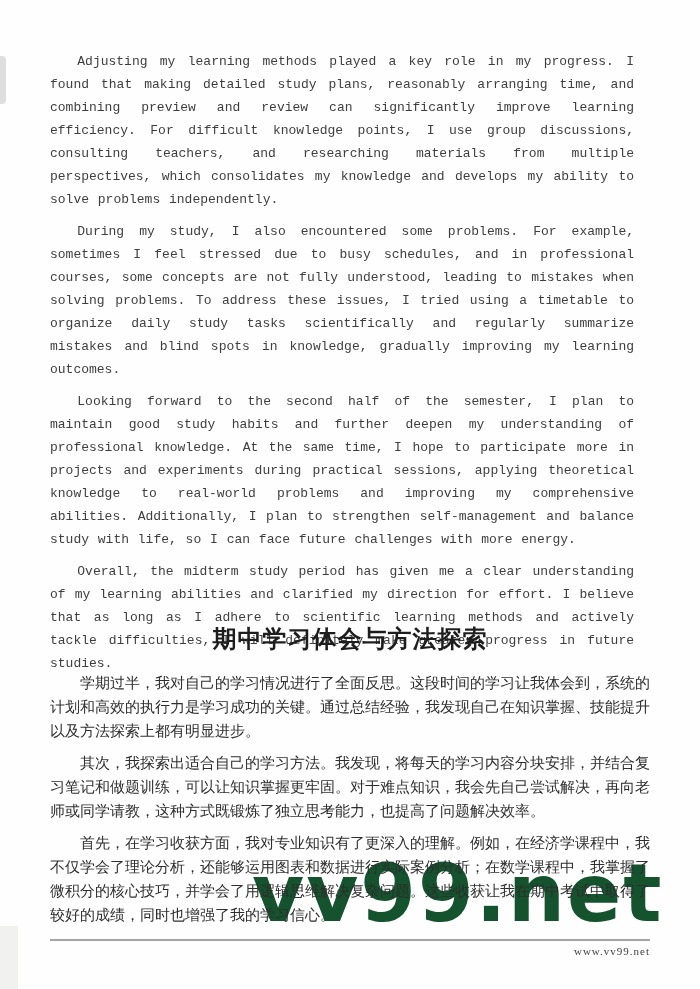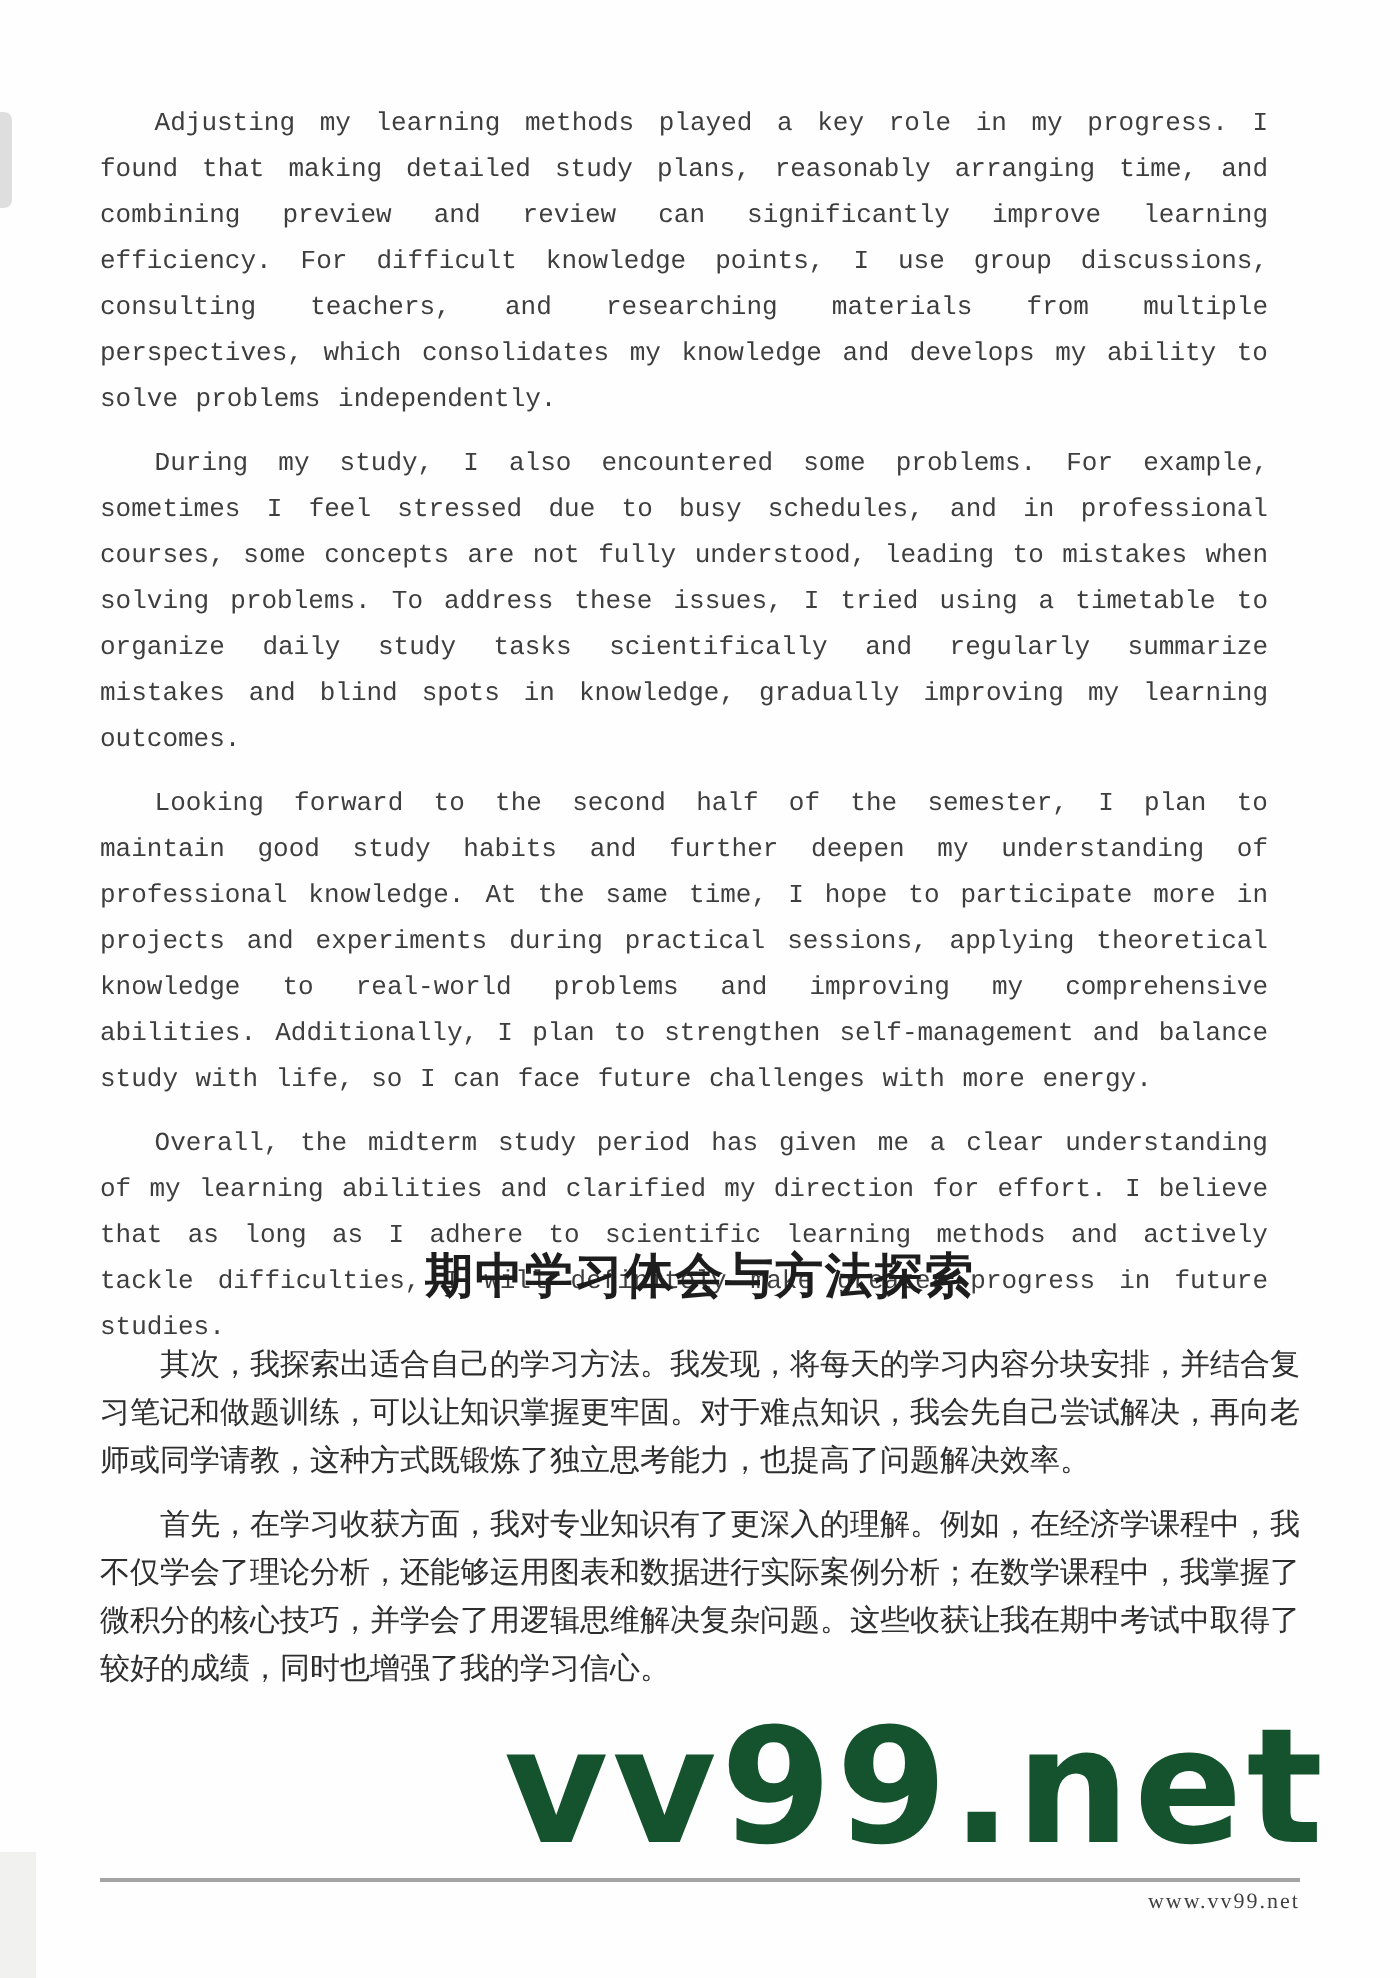--- a/index.html
+++ b/index.html
@@ -140,20 +140,21 @@
   <div class="english-block">
     <p class="en-para">Adjusting my learning methods played a key role in my progress. I found that making detailed study plans, reasonably arranging time, and combining preview and review can significantly improve learning efficiency. For difficult knowledge points, I use group discussions, consulting teachers, and researching materials from multiple perspectives, which consolidates my knowledge and develops my ability to solve problems independently.</p>
     <p class="en-para">During my study, I also encountered some problems. For example, sometimes I feel stressed due to busy schedules, and in professional courses, some concepts are not fully understood, leading to mistakes when solving problems. To address these issues, I tried using a timetable to organize daily study tasks scientifically and regularly summarize mistakes and blind spots in knowledge, gradually improving my learning outcomes.</p>
     <p class="en-para">Looking forward to the second half of the semester, I plan to maintain good study habits and further deepen my understanding of professional knowledge. At the same time, I hope to participate more in projects and experiments during practical sessions, applying theoretical knowledge to real-world problems and improving my comprehensive abilities. Additionally, I plan to strengthen self-management and balance study with life, so I can face future challenges with more energy.</p>
     <p class="en-para">Overall, the midterm study period has given me a clear understanding of my learning abilities and clarified my direction for effort. I believe that as long as I adhere to scientific learning methods and actively tackle difficulties, I will definitely make greater progress in future studies.</p>
   </div>
 
   <div class="doc-title">期中学习体会与方法探索</div>
 
   <div class="chinese-block">
+    <p class="cn-para">学期过半，我对自己的学习情况进行了全面反思。这段时间的学习让我体会到，系统的计划和高效的执行力是学习成功的关键。通过总结经验，我发现自己在知识掌握、技能提升以及方法探索上都有明显进步。</p>
     <p class="cn-para">其次，我探索出适合自己的学习方法。我发现，将每天的学习内容分块安排，并结合复习笔记和做题训练，可以让知识掌握更牢固。对于难点知识，我会先自己尝试解决，再向老师或同学请教，这种方式既锻炼了独立思考能力，也提高了问题解决效率。</p>
     <p class="cn-para">首先，在学习收获方面，我对专业知识有了更深入的理解。例如，在经济学课程中，我不仅学会了理论分析，还能够运用图表和数据进行实际案例分析；在数学课程中，我掌握了微积分的核心技巧，并学会了用逻辑思维解决复杂问题。这些收获让我在期中考试中取得了较好的成绩，同时也增强了我的学习信心。</p>
   </div>
 
   <div class="footer-line"></div>
   <div class="footer-url">www.vv99.net</div>
 
 </div>
 
 </body></html>

